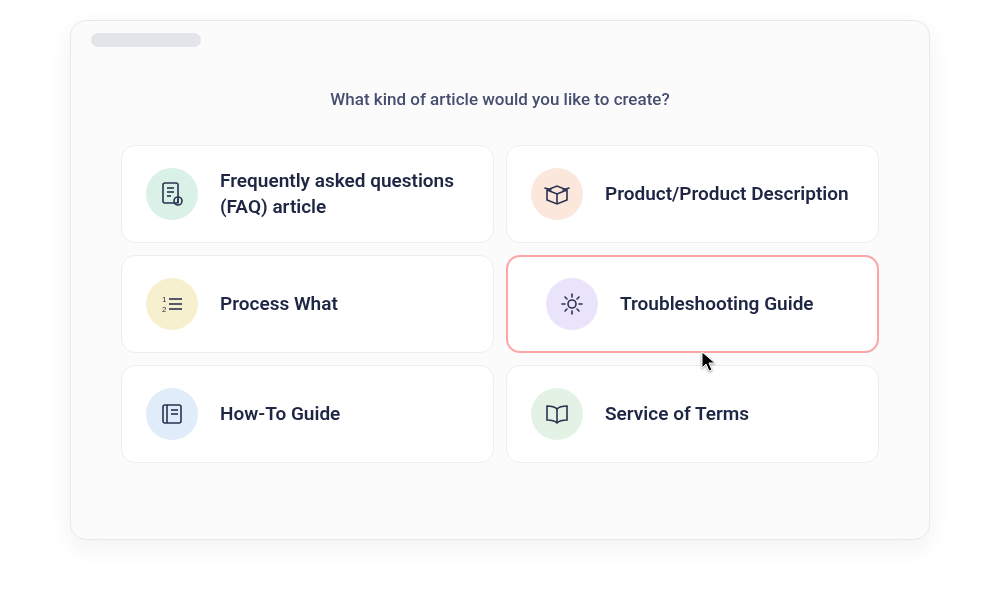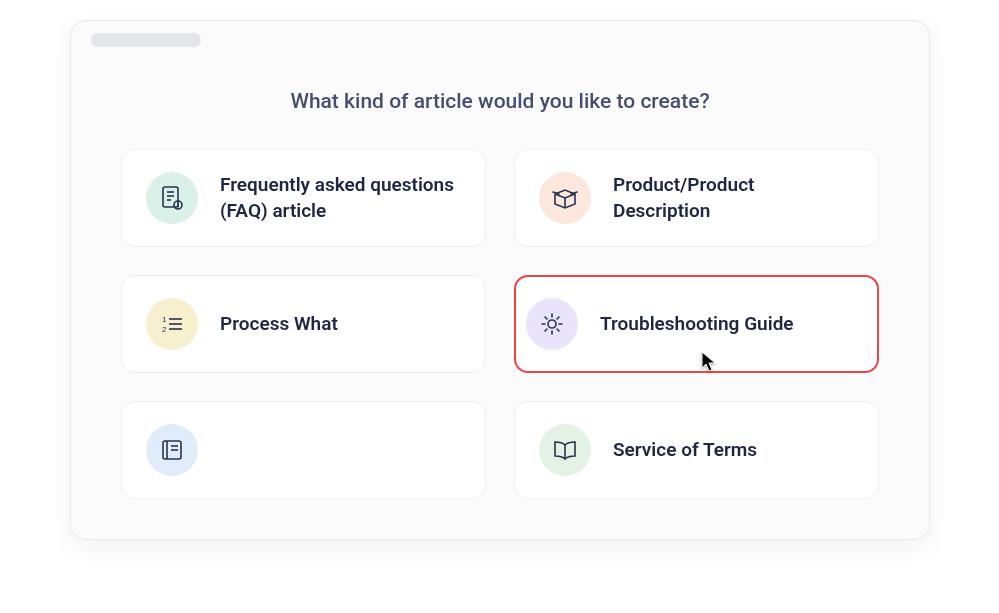--- a/index.html
+++ b/index.html
@@ -32,44 +32,44 @@
       height: 14px;
       background: #e3e5ea;
       border-radius: 10px;
     }
     .content {
       padding: 30px 50px 40px;
     }
     .heading {
       text-align: center;
       color: #464e70;
-      font-size: 21px;
+      font-size: 17px;
       font-weight: 500;
       margin-bottom: 36px;
     }
     .grid {
       display: grid;
       grid-template-columns: 1fr 1fr;
-      gap: 28px;
+      gap: 12px;
       margin-top: 21px;
     }
     .card {
       display: flex;
       align-items: center;
       gap: 22px;
       padding: 22px 24px;
       background: #ffffff;
       border: 1px solid #eceef2;
       border-radius: 14px;
       cursor: pointer;
       min-height: 96px;
     }
     .card.selected {
-      border: 2px solid #ef4444;
-      padding: 21px 10px;
+      border: 2px solid #fca5a5;
+      padding: 21px 38px;
     }
     .icon-circle {
       width: 52px;
       height: 52px;
       border-radius: 50%;
       display: flex;
       align-items: center;
       justify-content: center;
       flex-shrink: 0;
     }
@@ -157,20 +157,21 @@
 
       <div class="card">
         <div class="icon-circle bg-blue">
           <svg width="28" height="28" viewBox="0 0 28 28">
             <rect x="5" y="5" width="18" height="18" rx="2"></rect>
             <line x1="9" y1="5" x2="9" y2="23"></line>
             <line x1="13" y1="10" x2="20" y2="10"></line>
             <line x1="13" y1="14" x2="20" y2="14"></line>
           </svg>
         </div>
+        <div class="card-label">How-To Guide</div>
       </div>
 
       <div class="card">
         <div class="icon-circle bg-green">
           <svg width="28" height="28" viewBox="0 0 28 28">
             <path d="M4 6 C8 6 12 7 14 9 C16 7 20 6 24 6 L24 20 C20 20 16 21 14 23 C12 21 8 20 4 20 Z"></path>
             <line x1="14" y1="9" x2="14" y2="23"></line>
           </svg>
         </div>
         <div class="card-label">Service of Terms</div>

